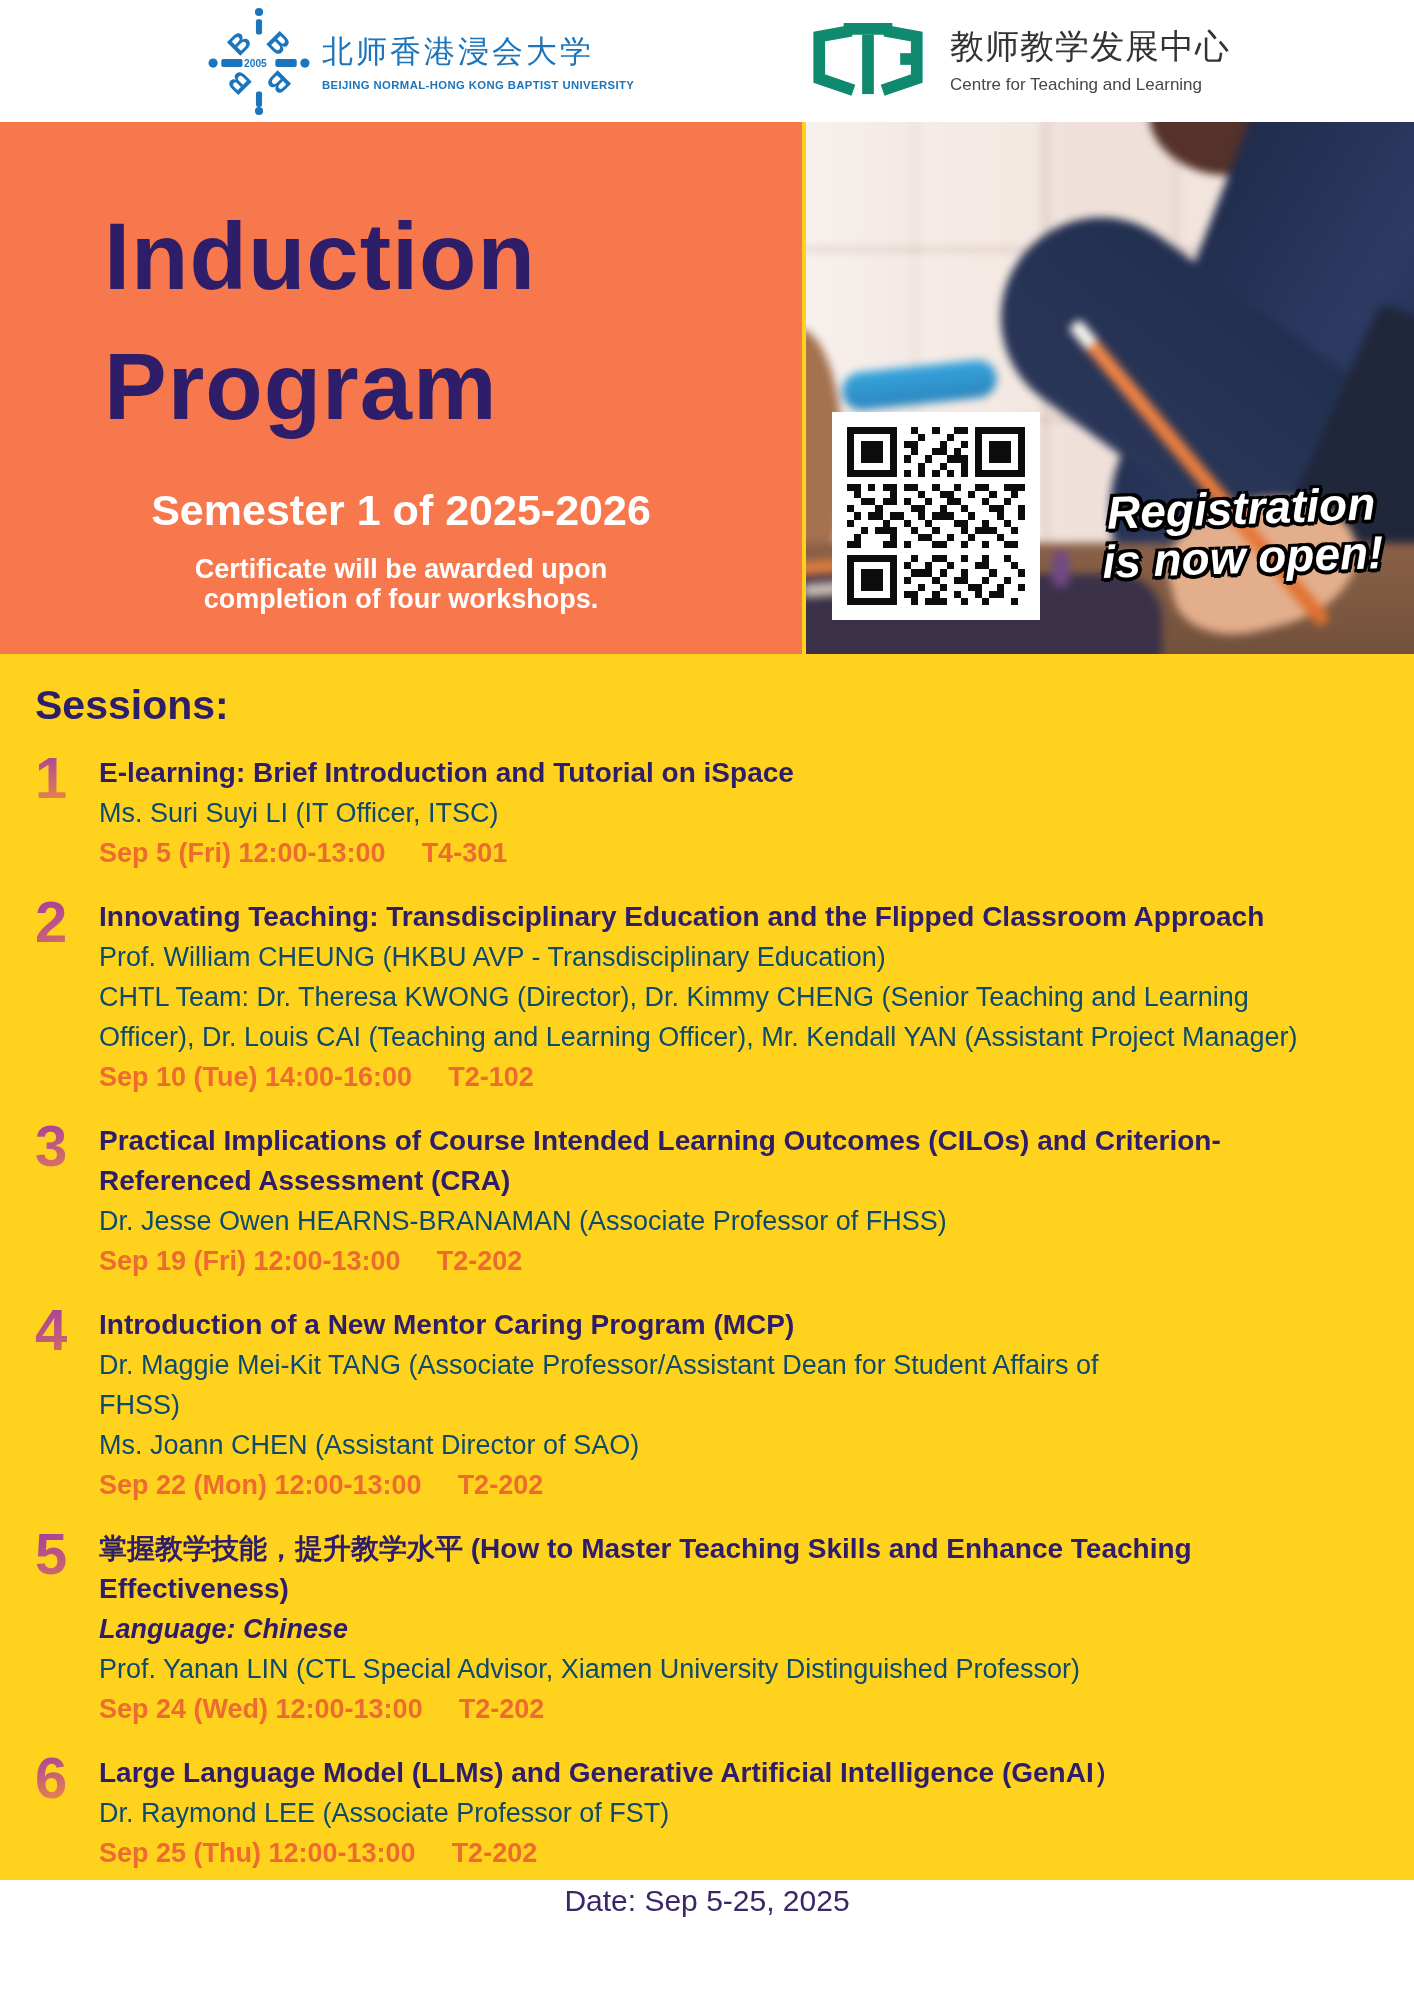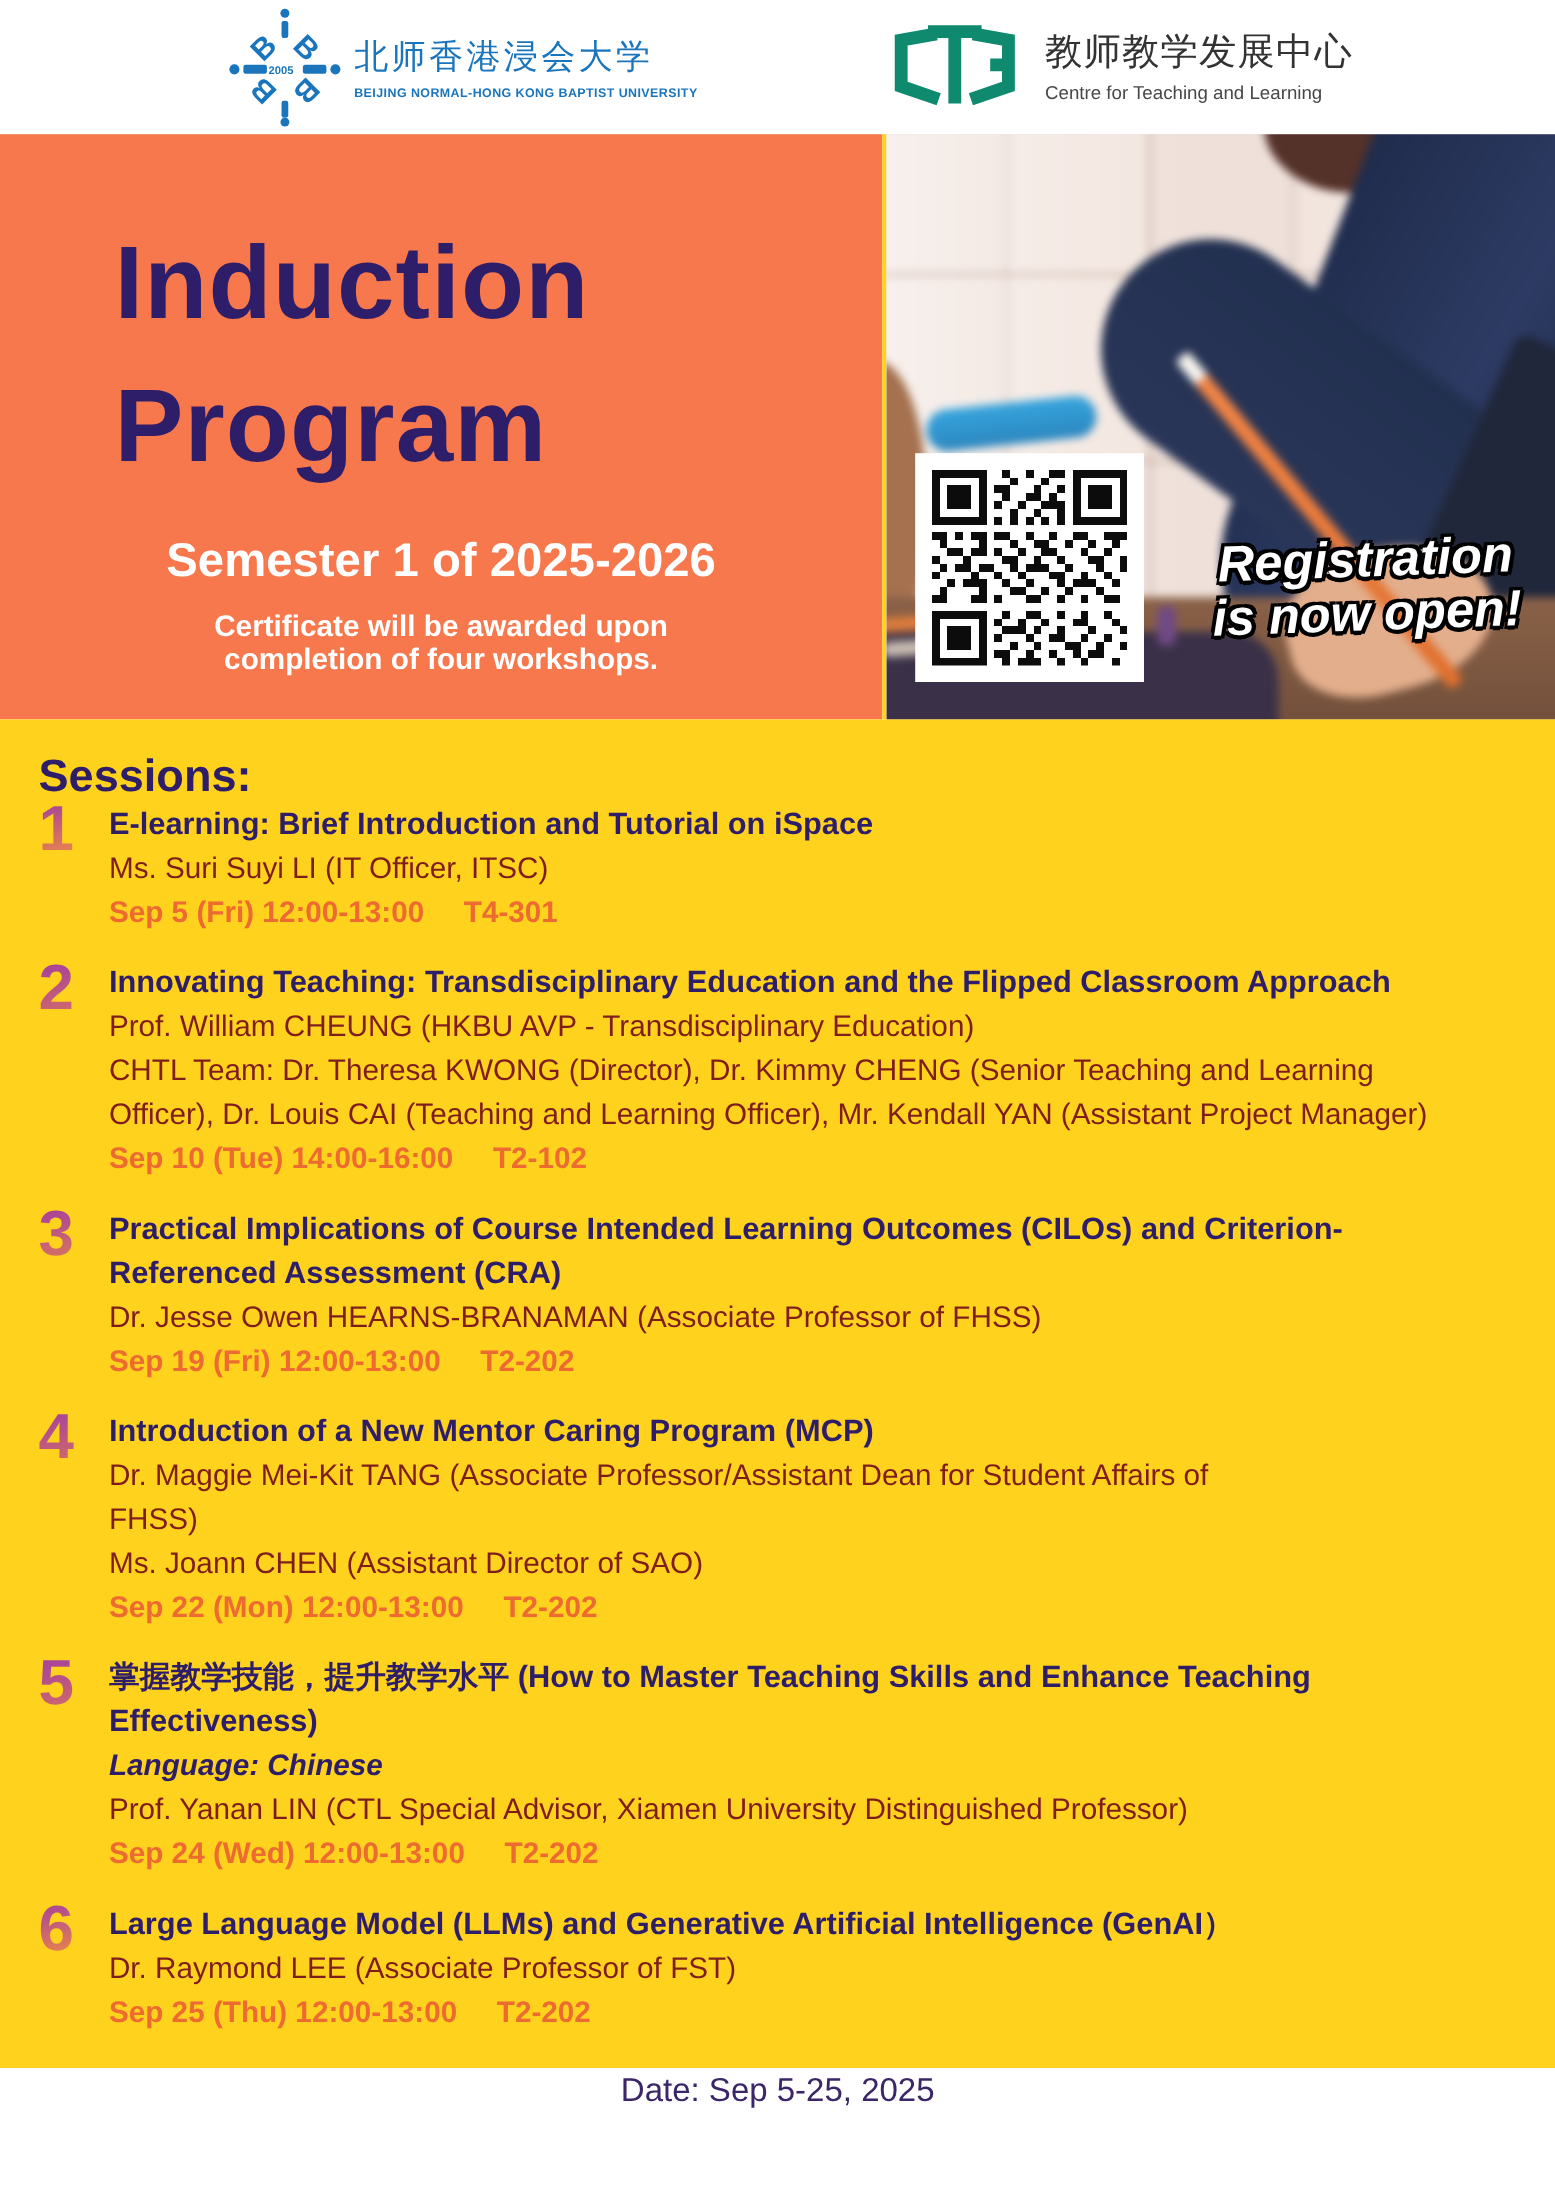--- a/index.html
+++ b/index.html
@@ -66,29 +66,29 @@
   
   .qr-card { position:absolute; left:26px; top:290px; width:208px; height:208px; background:#fff; padding:15px; }
   .qr-card svg { width:100%; height:100%; shape-rendering:crispEdges; }
   .reg { position:absolute; left:256px; top:362px; width:360px; transform:rotate(-2deg);
          font-size:46px; line-height:49px; font-weight:800; font-style:italic; color:#fff; text-align:center;
          text-shadow:-3px -3px 0 #000, 3px -3px 0 #000, -3px 3px 0 #000, 3px 3px 0 #000, 0 4px 0 #000, 4px 0 0 #000; }
 
   
   .sessions { position:absolute; top:654px; left:0; width:100%; height:1226px; background:#FFD21E;
               padding:28px 44px 0 35px; }
-  .s-head { font-size:41px; font-weight:800; color:#2E1D69; }
+  .s-head { font-size:41px; font-weight:800; color:#2E1D69; margin-bottom:24px; }
   .s-item { display:flex; margin-bottom:24px; }
   .s-num { width:64px; flex:0 0 64px; font-size:58px; line-height:58px; font-weight:800; margin-top:-4px;
            color:#D4683F;
            background:linear-gradient(165deg,#A8429B 5%,#F5913D 48%,#E0663F 72%,#B14B96 100%);
            -webkit-background-clip:text; background-clip:text; -webkit-text-fill-color:transparent; }
   .s-body { flex:1; }
   .t-line { font-size:28px; line-height:40px; font-weight:700; color:#2E1D69; }
-  .s-line { font-size:27px; line-height:40px; font-weight:400; color:#7f1d1d; }
+  .s-line { font-size:27px; line-height:40px; font-weight:400; color:#0c4a6e; }
   .s-note { font-size:27px; line-height:40px; font-weight:700; font-style:italic; color:#2E1D69; }
   .s-date { font-size:27px; line-height:40px; font-weight:700; color:#ED6A30; }
   .s-room { margin-left:36px; }
 
   
   .footer { position:absolute; top:1880px; left:0; width:100%; height:120px; background:#fff;
             text-align:center; }
   .f-date { font-size:30px; line-height:42px; color:#3A2668; }
   .f-lunch { font-size:30px; line-height:42px; font-weight:700; color:#3A2668; }
 </style>

